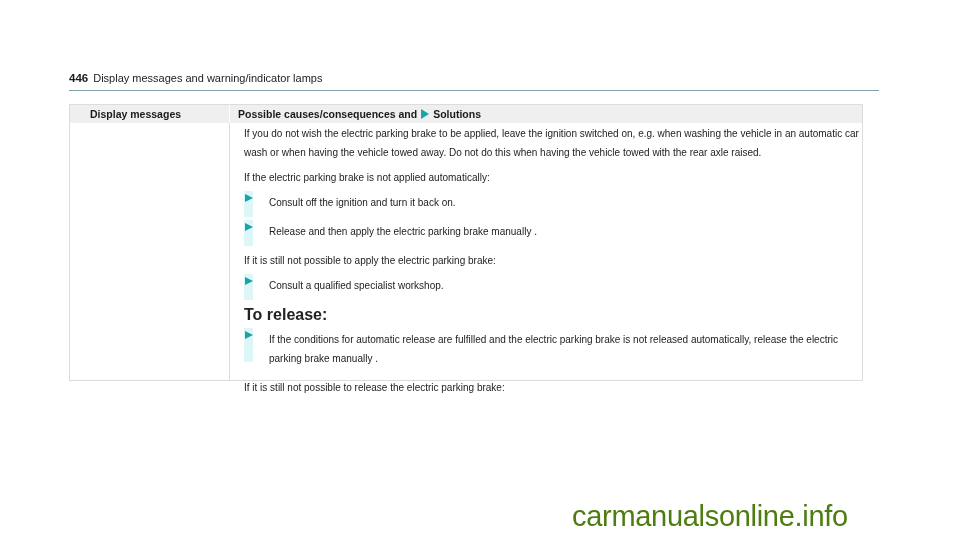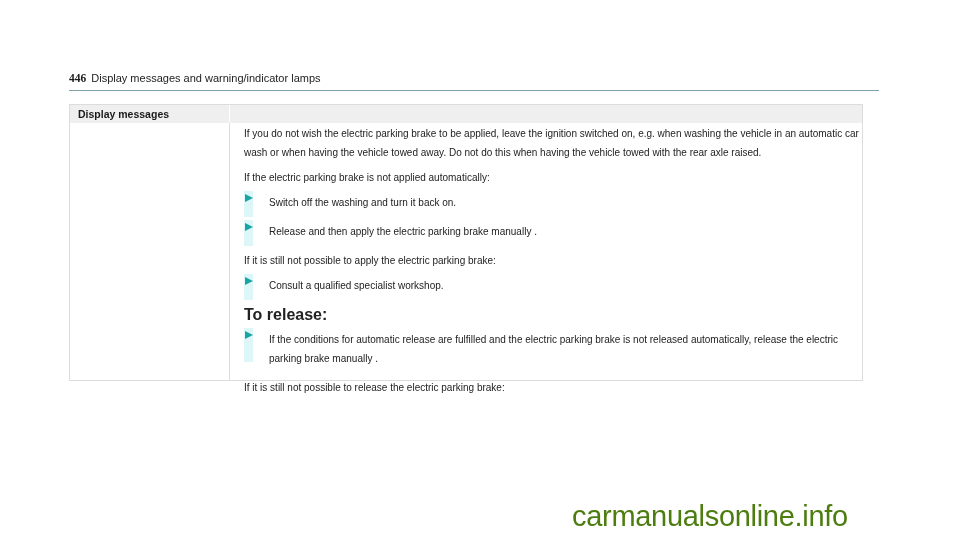--- a/index.html
+++ b/index.html
@@ -25,21 +25,20 @@
       height: 18px;
       border-bottom: 1px solid #7fa3a8;
       display: flex;
       align-items: baseline;
       font-size: 11px;
     }
     .page-number {
       font-weight: bold;
       margin-right: 5px;
       font-size: 11.5px;
-      font-family: Liberation Serif, serif;
     }
     .page-section-title {
       font-size: 11px;
       color: #222;
     }
     .table {
       position: absolute;
       left: 69px;
       top: 104px;
       width: 794px;
@@ -50,21 +49,21 @@
     .table-head {
       display: flex;
       height: 18px;
       background: #efefef;
       font-size: 10.5px;
       font-weight: bold;
       align-items: center;
     }
     .th-col1 {
       width: 160px;
-      padding-left: 8px;
+      padding-left: 20px;
       box-sizing: border-box;
       border-right: 1px solid #ffffff;
       height: 100%;
       display: flex;
       align-items: center;
     }
     .th-col2 {
       padding-left: 8px;
       display: flex;
       align-items: center;
@@ -148,31 +147,36 @@
   <div class="page-header">
     <span class="page-number">446</span>
     <span class="page-section-title">Display messages and warning/indicator lamps</span>
   </div>
 
   <div class="table">
     <div class="table-head">
       <div class="th-col1">
         <span>Display messages</span>
       </div>
+      <div class="th-col2">
+        <span>Possible causes/consequences and</span>
+        <span class="th-arrow"></span>
+        <span>Solutions</span>
+      </div>
     </div>
 
     <div class="table-body">
       <div class="td-col1"></div>
       <div class="td-col2">
         <p class="para">If you do not wish the electric parking brake to be applied, leave the ignition switched on, e.g. when washing the vehicle in an automatic car wash or when having the vehicle towed away. Do not do this when having the vehicle towed with the rear axle raised.</p>
         <p class="para tight">If the electric parking brake is not applied automatically:</p>
 
         <div class="step">
           <span class="step-marker"></span>
-          <span>Switch off the washing and turn it back on.</span>
+          <span>Consult off the ignition and turn it back on.</span>
         </div>
         <div class="step">
           <span class="step-marker"></span>
           <span>Release and then apply the electric parking brake manually .</span>
         </div>
 
         <p class="para tight">If it is still not possible to apply the electric parking brake:</p>
 
         <div class="step">
           <span class="step-marker"></span>

